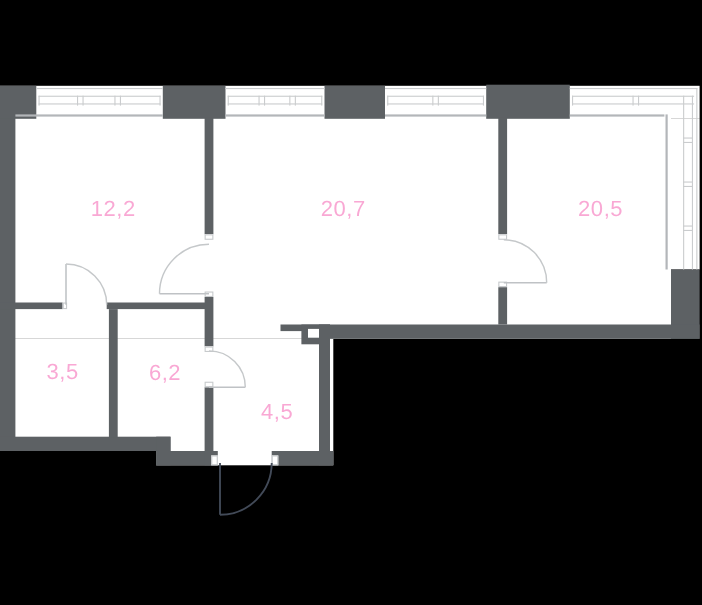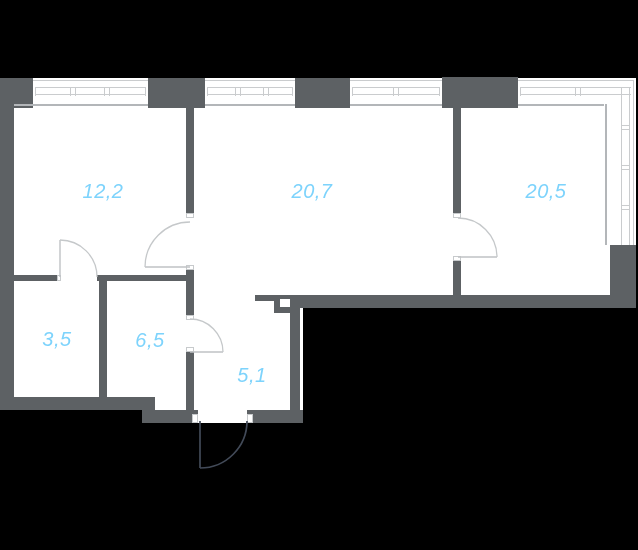--- a/index.html
+++ b/index.html
@@ -4,22 +4,22 @@
 <style>
   html,body{margin:0;padding:0;background:#000;}
   #stage{position:relative;width:638px;height:550px;background:#000;overflow:hidden;
          font-family:"Liberation Sans",sans-serif;}
   .white{position:absolute;background:#ffffff;}
   .wall{position:absolute;background:#5d6164;}
   .wline{position:absolute;background:#caccce;}
   .rline{position:absolute;background:#b3b6b9;}
   .jamb{position:absolute;background:#ffffff;border:1px solid #c7cacc;box-sizing:border-box;}
   .notch{position:absolute;background:#ffffff;}
-  .label{position:absolute;transform:translate(-50%,-50%);font-size:20px;color:#7dd3fc;
-         letter-spacing:.5px;white-space:nowrap;font-style:italic;}
+  .label{position:absolute;transform:translate(-50%,-50%);font-size:20px;color:#f9a8d4;
+         letter-spacing:.5px;white-space:nowrap;}
   svg{position:absolute;left:0;top:0;}
 </style>
 </head>
 <body>
 
 <div id="stage">
 
   <div class="white" style="left:0;top:78px;width:636px;height:30px"></div>
   <div class="white" style="left:610px;top:108px;width:26px;height:137px"></div>
   <div class="white" style="left:0;top:107px;width:610px;height:201px"></div>
@@ -128,16 +128,16 @@
     <path d="M458,218 A39,39 0 0 1 497,257" stroke="#c5c8ca" stroke-width="1.3" fill="none"></path>
 
     <path d="M200,421 L200,468" stroke="#424a58" stroke-width="1.7" fill="none"></path>
     <path d="M200,468 A47,47 0 0 0 247,421" stroke="#424a58" stroke-width="1.7" fill="none"></path>
   </svg>
 
   <span class="label" style="left:103px;top:191px">12,2</span>
   <span class="label" style="left:312px;top:191px">20,7</span>
   <span class="label" style="left:546px;top:191px">20,5</span>
   <span class="label" style="left:57px;top:339px">3,5</span>
-  <span class="label" style="left:150px;top:340px">6,5</span>
-  <span class="label" style="left:252px;top:375px">5,1</span>
+  <span class="label" style="left:150px;top:340px">6,2</span>
+  <span class="label" style="left:252px;top:375px">4,5</span>
 
 </div>
 
 </body></html>

